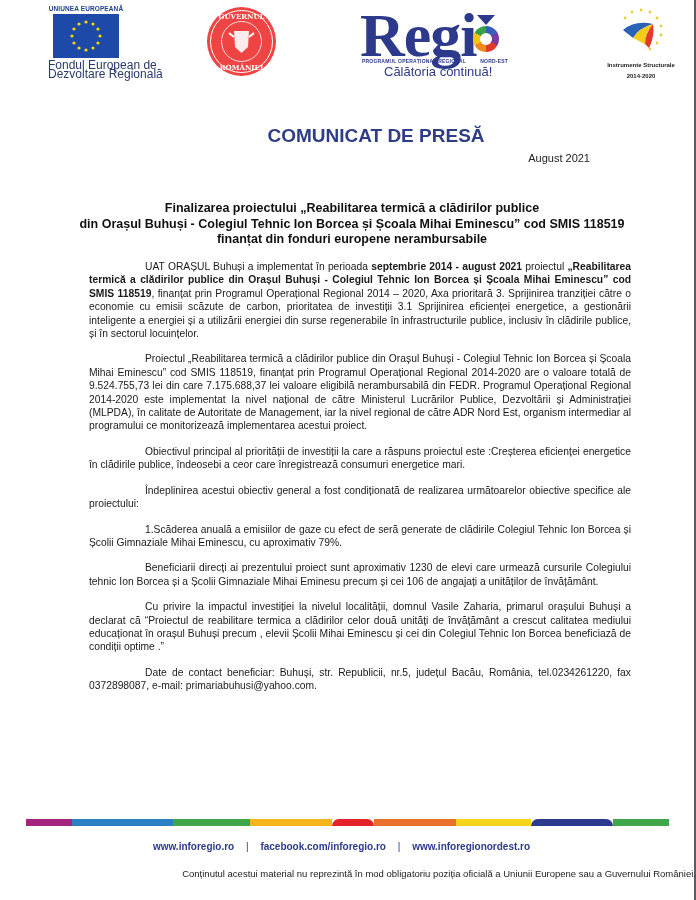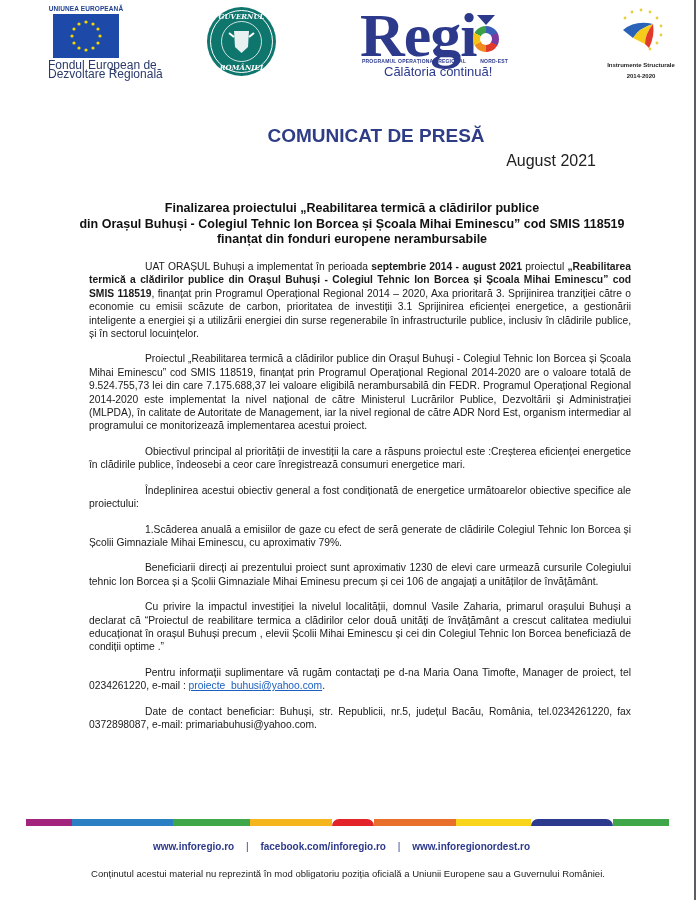--- a/index.html
+++ b/index.html
@@ -7,46 +7,46 @@
     width:696px; height:900px; background:#fff; position:relative; overflow:hidden;
     font-family:"Liberation Sans", "DejaVu Sans", sans-serif; color:#1a1a1a;
   }
   .edge-right { position:absolute; top:0; right:0; width:2px; height:900px; background:#5a5d63; }
   
   .logos { position:absolute; top:0; left:0; width:696px; height:90px; }
   .eu { position:absolute; left:48px; top:5px; width:76px; text-align:center; }
   .eu .cap { font-size:6.5px; color:#1f3f8f; font-weight:bold; letter-spacing:0.1px; white-space:nowrap; }
   .eu .flag { width:66px; height:44px; background:#1d4aa8; margin:2px auto 3px; position:relative; }
   .eu .sub { font-size:12px; color:#2a3a6a; line-height:9px; white-space:nowrap; }
-  .gov { position:absolute; left:207px; top:7px; width:69px; height:69px; border-radius:50%; background:#0f766e;font-style:italic; }
+  .gov { position:absolute; left:207px; top:7px; width:69px; height:69px; border-radius:50%; background:#ef4444; }
   .regio { position:absolute; left:360px; top:12px; width:150px; height:66px; }
   .regio .word { font-size:62px; font-weight:bold; color:#2d3a8c; line-height:46px; letter-spacing:-1px;font-family:Liberation Serif, serif; }
   .regio .ring { position:absolute; left:113px; top:14px; width:26px; height:26px; border-radius:50%;
     background:conic-gradient(#3a5fb8 0 60deg,#7a3aa0 60deg 120deg,#e23a2a 120deg 180deg,#f08a1e 180deg 240deg,#f5c518 240deg 300deg,#3aa047 300deg 360deg); }
   .regio .ring::after { content:""; position:absolute; left:7px; top:7px; width:12px; height:12px; background:#fff; border-radius:50%; }
   .regio .tri { position:absolute; left:117px; top:3px; width:0; height:0; border-left:9px solid transparent; border-right:9px solid transparent; border-top:10px solid #2d3a8c; }
   .regio .prog { position:absolute; left:2px; top:46px; font-size:5px; font-weight:bold; color:#2d3a8c; letter-spacing:0.2px; width:146px; display:flex; justify-content:space-between; }
   .regio .slogan { position:absolute; left:24px; top:52px; font-size:13px; color:#2d3a8c; }
   .is { position:absolute; left:596px; top:6px; width:90px; height:75px; text-align:center; }
   .is .mark { width:52px; height:52px; margin:0 auto; position:relative; }
   .is .cap { font-size:6px; font-weight:bold; color:#222; line-height:8px; margin-top:3px; }
   
   .title { position:absolute; top:125px; left:0; width:696px; text-align:center; font-size:19px; font-weight:bold; color:#2e3d86;margin-left:28px; }
-  .date { position:absolute; top:152px; right:100px; font-size:16px; color:#222;margin-left:43px; }
+  .date { position:absolute; top:152px; right:106px; font-size:11px; color:#222;margin-left:43px; }
   .subtitle { position:absolute; top:201px; left:4px; width:696px; text-align:center; font-size:12.5px; font-weight:bold; line-height:15.5px; color:#111; }
   
   .body { position:absolute; top:248px; left:77px; width:566px; font-size:10.3px; line-height:13.4px; text-align:justify; color:#1a1a1a; }
   .body p { margin:12px; text-indent:56px; }
   .body a { color:#1c5fbf; text-decoration:underline; }
   
   .stripe { position:absolute; top:819px; left:26px; width:643px; height:7px; display:flex; }
   .stripe span { display:block; height:7px; }
   .links { position:absolute; top:841px; left:0; width:683px; text-align:center; font-size:10px; font-weight:bold; color:#2d3a8c; }
   .links .sep { color:#2d3a8c; margin:0 9px; font-weight:normal; }
-  .disclaimer { position:absolute; top:868px; left:0; width:696px; text-align:center; font-size:9.5px; color:#222; }
+  .disclaimer { position:absolute; top:868px; left:0; width:696px; text-align:right; font-size:9.5px; color:#222; }
 </style>
 </head>
 <body>
 
 <div class="edge-right"></div>
 
 <div class="logos">
   <div class="eu">
     <div class="cap">UNIUNEA EUROPEANĂ</div>
     <div class="flag">
@@ -123,25 +123,24 @@
 <div class="subtitle">
   <div>Finalizarea proiectului „Reabilitarea termică a clădirilor publice</div>
   <div>din Orașul Buhuși - Colegiul Tehnic Ion Borcea și Școala Mihai Eminescu” cod SMIS 118519</div>
   <div>finanțat din fonduri europene nerambursabile</div>
 </div>
 
 <div class="body">
   <p><span>UAT ORAȘUL Buhuși a implementat în perioada </span><b>septembrie 2014 - august 2021</b><span> proiectul </span><b>„Reabilitarea termică a clădirilor publice din Orașul Buhuși - Colegiul Tehnic Ion Borcea și Școala Mihai Eminescu” cod SMIS 118519</b><span>, finanțat prin Programul Operațional Regional  2014 – 2020, Axa prioritară 3. Sprijinirea  tranziției către o economie cu emisii scăzute de carbon, prioritatea de investiții 3.1 Sprijinirea eficienței energetice, a gestionării inteligente a energiei și a utilizării energiei din surse regenerabile în infrastructurile publice, inclusiv în clădirile publice, și în sectorul locuințelor.</span></p>
   <p>Proiectul „Reabilitarea termică a clădirilor publice din Orașul Buhuși - Colegiul Tehnic Ion Borcea și Școala Mihai Eminescu” cod SMIS 118519, finanțat prin Programul Operațional Regional 2014-2020  are o valoare totală de 9.524.755,73 lei din care 7.175.688,37 lei valoare eligibilă nerambursabilă din FEDR. Programul Operațional Regional 2014-2020 este implementat la nivel național de către Ministerul Lucrărilor Publice, Dezvoltării și Administrației (MLPDA), în calitate de Autoritate de Management, iar la nivel regional de către ADR Nord Est, organism intermediar al programului ce monitorizează implementarea acestui proiect.</p>
   <p>Obiectivul principal al priorității de investiții la care a răspuns proiectul este :Creșterea eficienței energetice în clădirile publice, îndeosebi a ceor care înregistrează consumuri energetice mari.</p>
-  <p>Îndeplinirea acestui obiectiv general a fost condiționată de energetice următoarelor obiective specifice ale proiectului:</p>
+  <p>Îndeplinirea acestui obiectiv general a fost condiționată de realizarea următoarelor obiective specifice ale proiectului:</p>
   <p>1.Scăderea anuală a emisiilor de gaze cu efect de seră generate de clădirile Colegiul Tehnic Ion Borcea și Școlii Gimnaziale Mihai Eminescu, cu aproximativ 79%.</p>
   <p>Beneficiarii direcți ai prezentului proiect sunt aproximativ 1230 de elevi care urmează cursurile Colegiului tehnic Ion Borcea și a Școlii Gimnaziale Mihai Eminesu precum și cei 106 de angajați a unităților de învățământ.</p>
   <p>Cu privire la impactul investiției la nivelul localității, domnul Vasile Zaharia, primarul orașului Buhuși a declarat că “Proiectul de reabilitare termica a clădirilor celor două unități de învățământ  a crescut calitatea mediului educaționat în orașul Buhuși precum , elevii Școlii Mihai Eminescu și cei din Colegiul Tehnic Ion Borcea beneficiază de condiții optime .”</p>
-  <p><span>Pentru informații suplimentare vă rugăm contactați pe d-na Maria Oana Timofte, Manager de proiect, tel 0234261220, e-mail : </span><a>proiecte_buhusi@yahoo.com</a><span>.</span></p>
   <p>Date de contact beneficiar: Buhuși, str. Republicii, nr.5, județul Bacău, România, tel.0234261220, fax 0372898087, e-mail: primariabuhusi@yahoo.com.</p>
 </div>
 
 <div class="stripe">
   <span style="width:46px;background:#a3247d"></span>
   <span style="width:101px;background:#2b7fc3"></span>
   <span style="width:77px;background:#3fa64a"></span>
   <span style="width:82px;background:#f5b51c"></span>
   <span style="width:42px;background:#e2232a;border-radius:8px 8px 0 0"></span>
   <span style="width:82px;background:#e8702a"></span>

